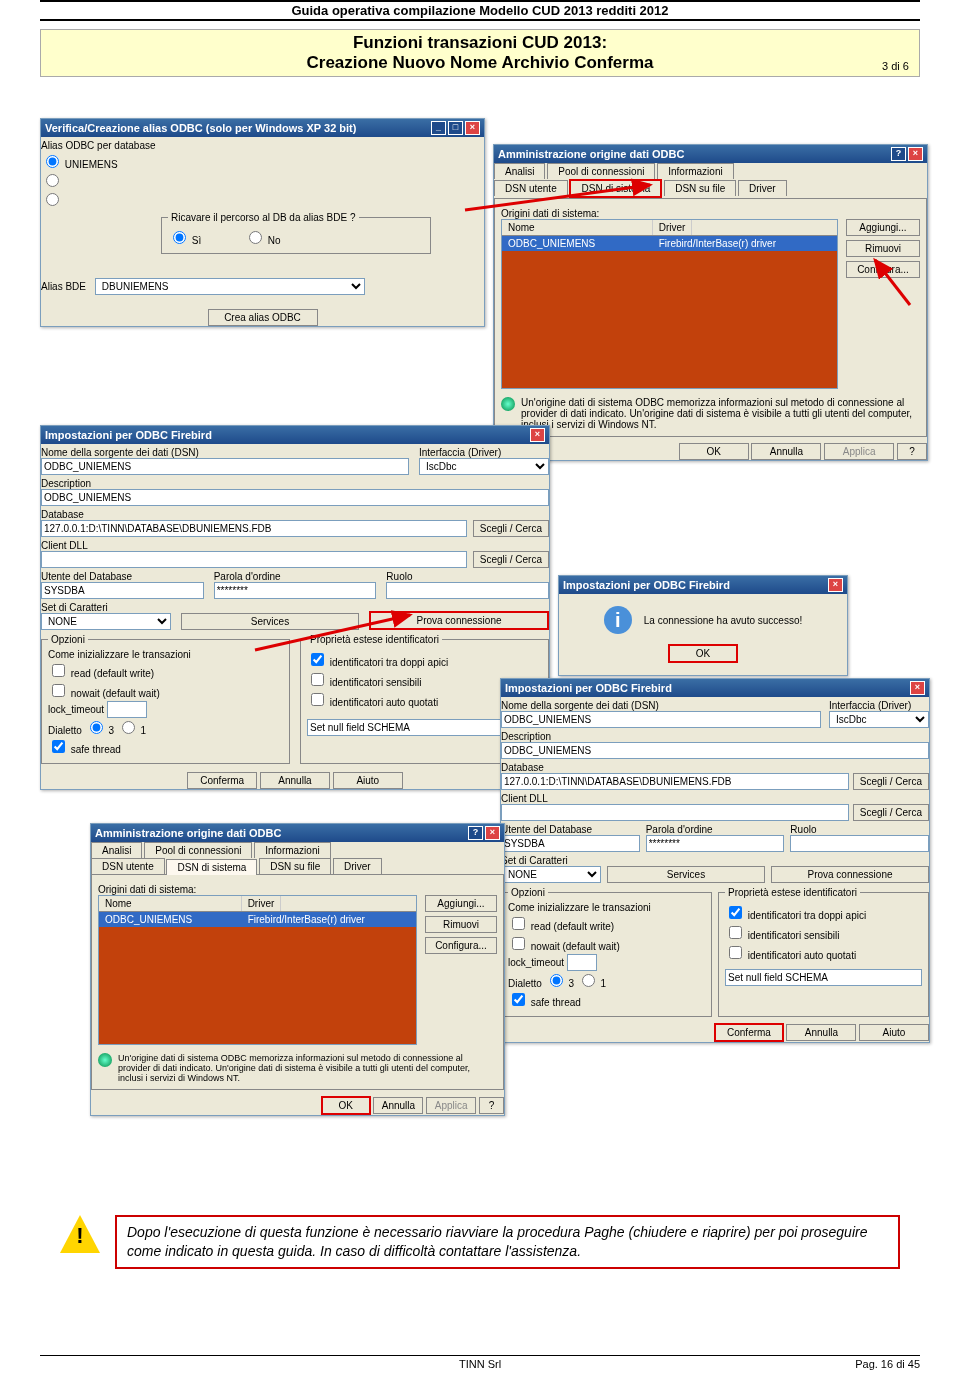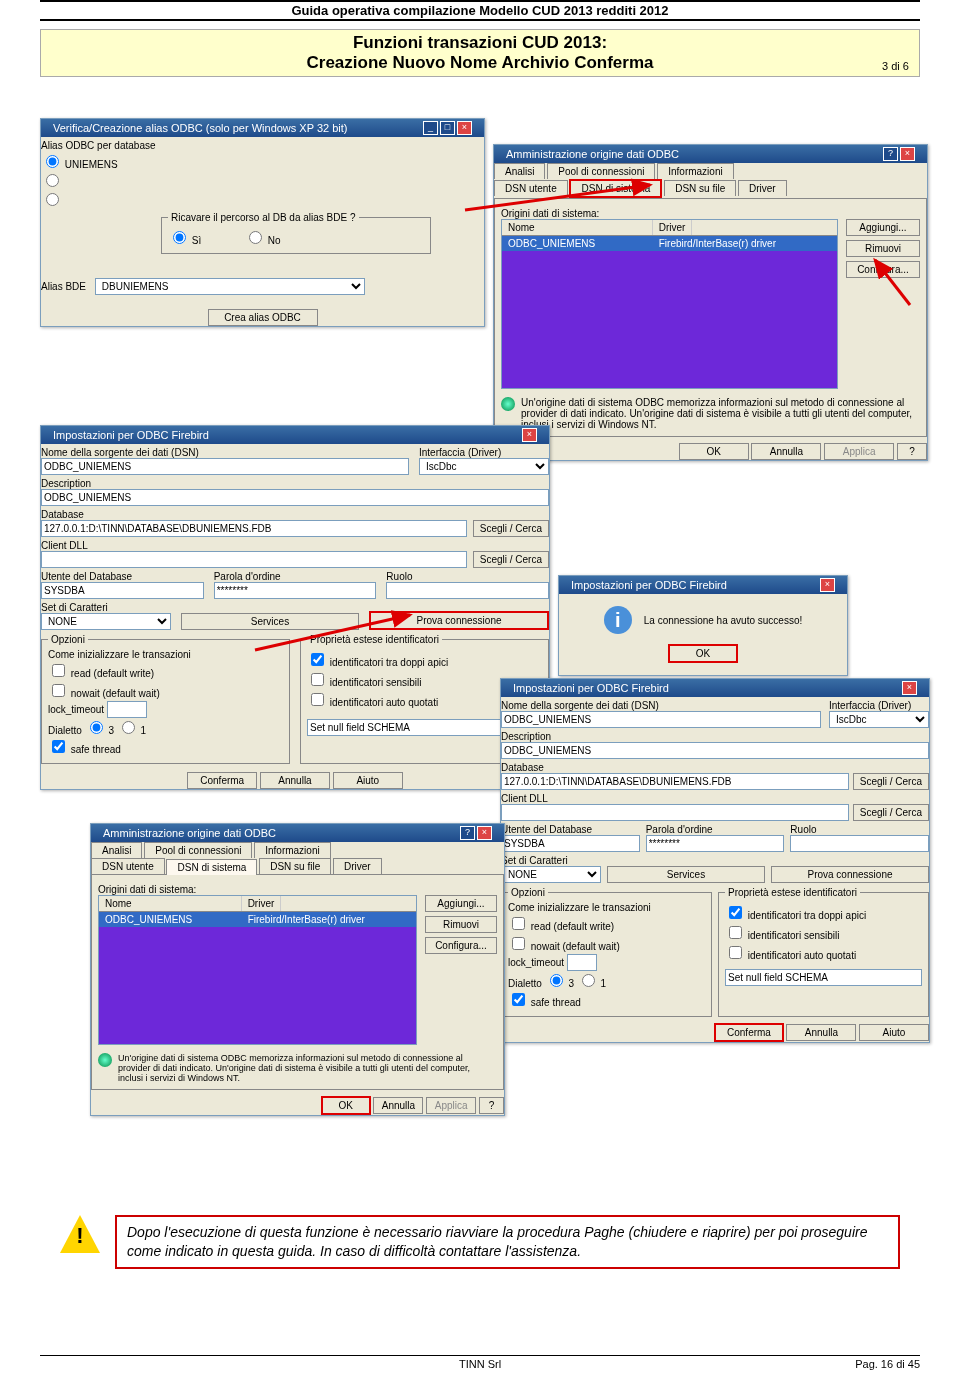--- a/index.html
+++ b/index.html
@@ -30,22 +30,22 @@
   .win {
     position: absolute;
     background: #ece9d8;
     border: 1px solid #7b9ebd;
     box-shadow: 1px 1px 3px rgba(0,0,0,0.3);
   }
   .titlebar {
     background: linear-gradient(#3a6ea5, #1e4a8a);
     color: #fff;
     font-size: 11px;
-    font-weight: normal;
-    padding: 2px 12px;
+    font-weight: bold;
+    padding: 2px 4px;
     display: flex;
     align-items: center;
     justify-content: space-between;
   }
   .title-controls { display: flex; gap: 2px; }
   .tbtn { width: 15px; height: 14px; background: #d44; border: 1px solid #fff; font-size: 9px; text-align: center; line-height: 11px; color: #fff; }
   .tbtn.blue { background: #1e4a8a; }
   .inner { padding: 0; font-size: 10px; }
   .lbl { font-size: 10px; display: block; margin-top: 3px; }
   input.txt, select.sel {
@@ -54,21 +54,21 @@
   .btn {
     font-size: 10px; background: #ece9d8; border: 1px solid #888; padding: 2px 6px; text-align: center; min-width: 70px; display: inline-block;
   }
   .btn.disabled { color: #888; }
   fieldset { border: 1px solid #888; font-size: 10px; padding: 4px 6px 6px; margin: 4px 0 0; }
   fieldset legend { font-size: 10px; padding: 0 3px; }
   .radio, .check { font-size: 10px; display: block; margin: 1px 0; }
   .tab { display: inline-block; padding: 2px 10px; border: 1px solid #888; border-bottom: none; background: #ece9d8; margin-right: -1px; }
   .tab.active { background: #fdf8ef; position: relative; top: 1px; }
   .tabpanel { border: 1px solid #888; padding: 6px; background: #ece9d8; }
-  .listbox { background: #6d28d9; border: 1px solid #7b9ebd; font-size: 10px; }
+  .listbox { background: #c2410c; border: 1px solid #7b9ebd; font-size: 10px; }
   .listhead { display: flex; background: #ece9d8; border-bottom: 1px solid #888; }
   .listhead div { padding: 2px 6px; border-right: 1px solid #ccc; }
   .listrow { display: flex; background: #316ac5; color: #fff; }
   .listrow div { padding: 2px 6px; }
   .red-box { border: 2px solid #d00; }
   .warning-section {
     position: absolute; left: 60px; top: 1215px; right: 60px; display: flex; gap: 15px;
   }
   .warn-icon {
     width: 40px; height: 38px; flex-shrink: 0;

